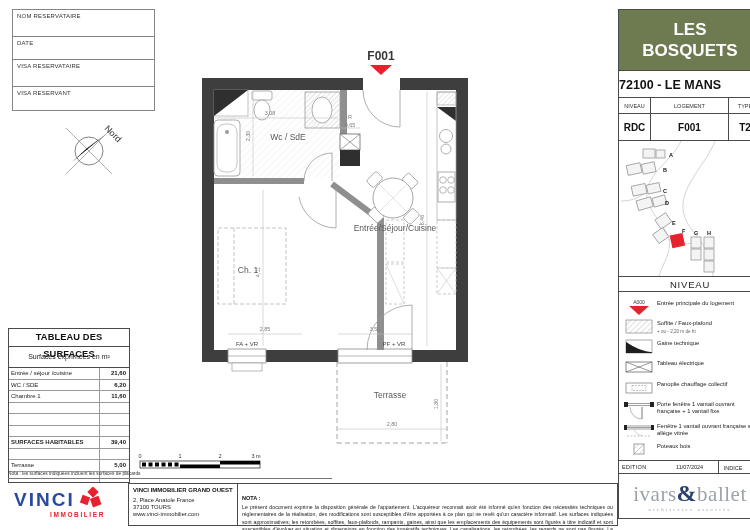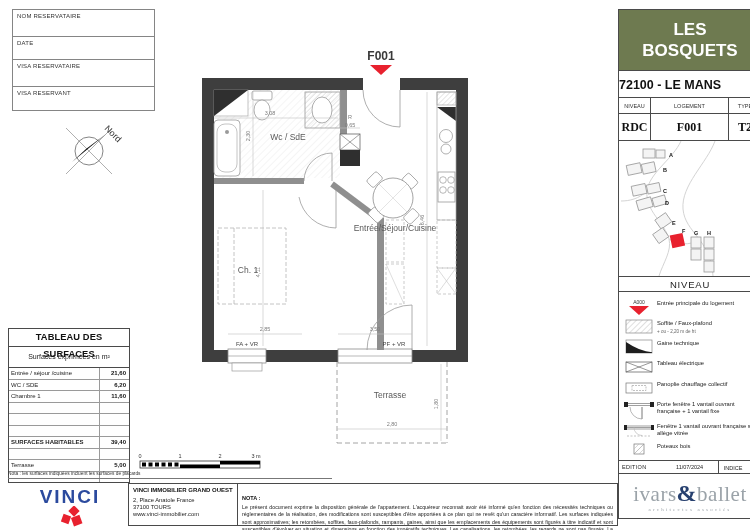--- a/index.html
+++ b/index.html
@@ -14,21 +14,21 @@
   .panel{position:absolute;left:618px;top:10px;width:144px;}
   .pbox{border:1px solid #4a4a4a;margin-top:-1px;box-sizing:border-box;background:#fff;}
   .ptitle{height:62px;background:#6e7a50;color:#fff;display:flex;align-items:center;justify-content:center;
           text-align:center;font-size:17px;font-weight:bold;line-height:1.25;padding:0 10px;}
   .pcity{height:28px;line-height:28px;font-size:12.5px;font-weight:bold;color:#111;}
   .ptable{height:44px;display:flex;flex-direction:column;}
   .ptr{display:flex;flex:1;}
   .ptc{box-sizing:border-box;border-right:1px solid #4a4a4a;display:flex;align-items:center;justify-content:center;}
   .ptc:last-child{border-right:none;}
   .pth{font-size:5.5px;color:#333;}
-  .ptv{font-size:12px;font-weight:bold;color:#111;font-family:Liberation Serif, serif;}
+  .ptv{font-size:10px;font-weight:bold;color:#111;}
   .pt-head{border-bottom:1px solid #4a4a4a;flex:0 0 15px;}
   .psite{height:137px;overflow:hidden;}
   .plegh{height:16px;line-height:16px;text-align:center;font-size:9.5px;letter-spacing:.8px;color:#222;}
   .pleg{height:170px;padding:5px 2px 0 2px;display:flex;flex-direction:column;}
   .litem{display:flex;flex:1;align-items:flex-start;}
   .licon{width:36px;flex:none;display:flex;justify-content:center;padding-top:0;}
   .ltext{font-size:5.8px;line-height:1.3;color:#222;padding-top:3px;padding-right:2px;}
   .lsub{font-size:4.6px;color:#666;}
   .pedit{height:14px;display:flex;align-items:center;font-size:5.5px;color:#222;}
   .pedit .e1{flex:1;padding-left:3px;letter-spacing:.3px;}
@@ -47,21 +47,21 @@
   .srow{display:flex;height:10.5px;border-bottom:1px solid #9a9a9a;align-items:center;}
   .srow:last-child{border-bottom:none;}
   .srow .lab{flex:1;font-size:6px;padding-left:2px;color:#222;white-space:nowrap;overflow:hidden;}
   .srow .val{width:30px;border-left:1px solid #9a9a9a;text-align:right;padding-right:3px;font-size:6px;
              font-weight:bold;color:#111;align-self:stretch;line-height:10.5px;box-sizing:border-box;}
   .srow.bold .lab{font-weight:bold;}
   .surfnote{position:absolute;left:8px;top:471px;width:324px;font-size:4.8px;color:#333;
             border-bottom:1px solid #777;padding-bottom:2px;}
   
   .fvinci{position:absolute;left:14px;top:487px;width:112px;}
-  .fvrow{display:flex;align-items:center;flex-direction:column;}
+  .fvrow{display:flex;align-items:flex-end;}
   .fvbrand{font-size:19px;font-weight:bold;color:#2b4a9e;letter-spacing:2px;line-height:1;}
   .fvdiv{font-size:6.5px;font-weight:bold;color:#e8212e;letter-spacing:1.6px;margin:2px 0 0 36px;}
   .faddr{position:absolute;left:128px;top:483px;width:110px;height:43px;border:1px solid #4a4a4a;
          box-sizing:border-box;padding:3px 2px 0 4px;}
   .fcomp{font-size:6px;font-weight:bold;color:#111;}
   .fline{font-size:5.8px;color:#222;margin-top:1px;}
   .fnota{position:absolute;left:237px;top:483px;width:381px;height:43px;border:1px solid #4a4a4a;
          box-sizing:border-box;padding:2px 4px;}
   .fnt{font-size:5.5px;font-weight:bold;color:#111;}
   .fnx{font-size:5.2px;line-height:1.4;color:#222;text-align:justify;}

